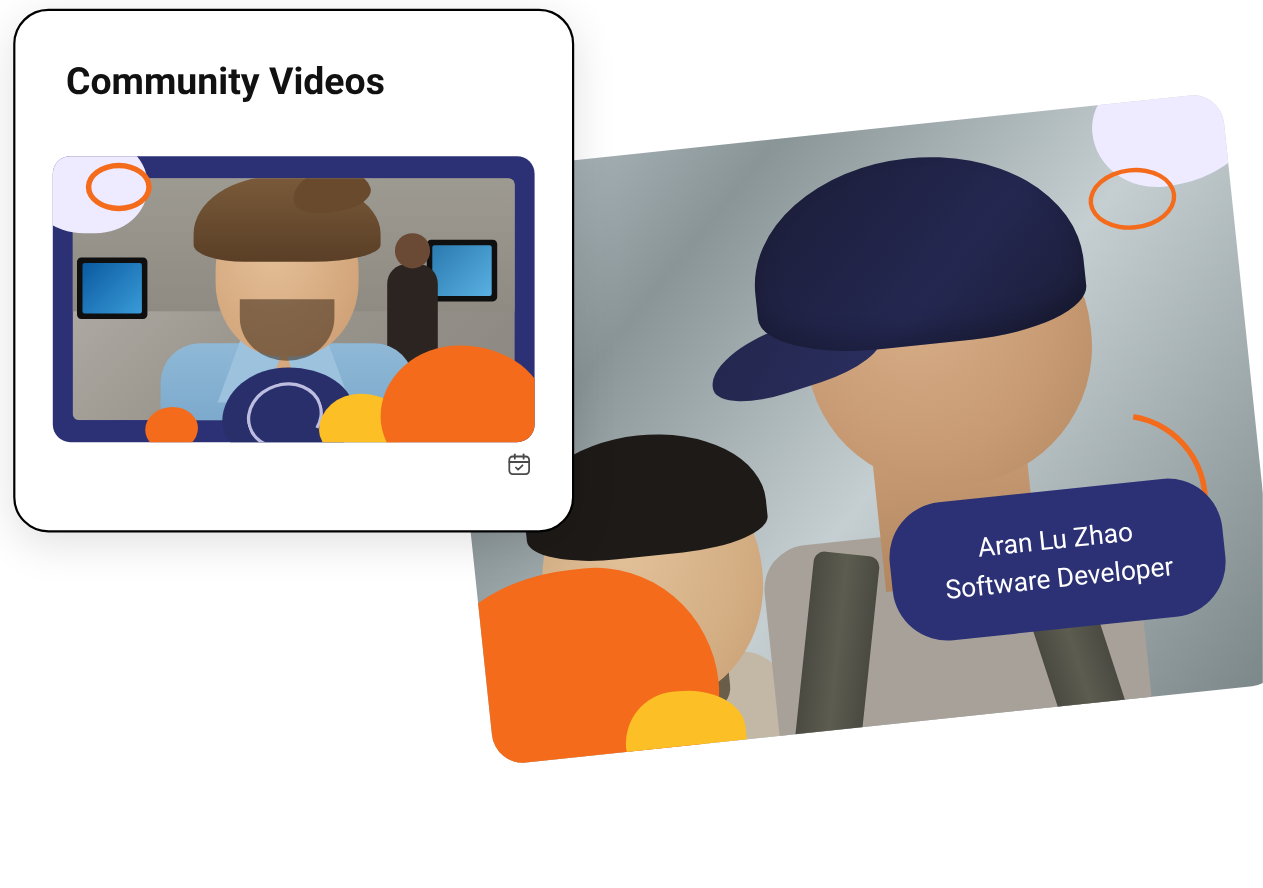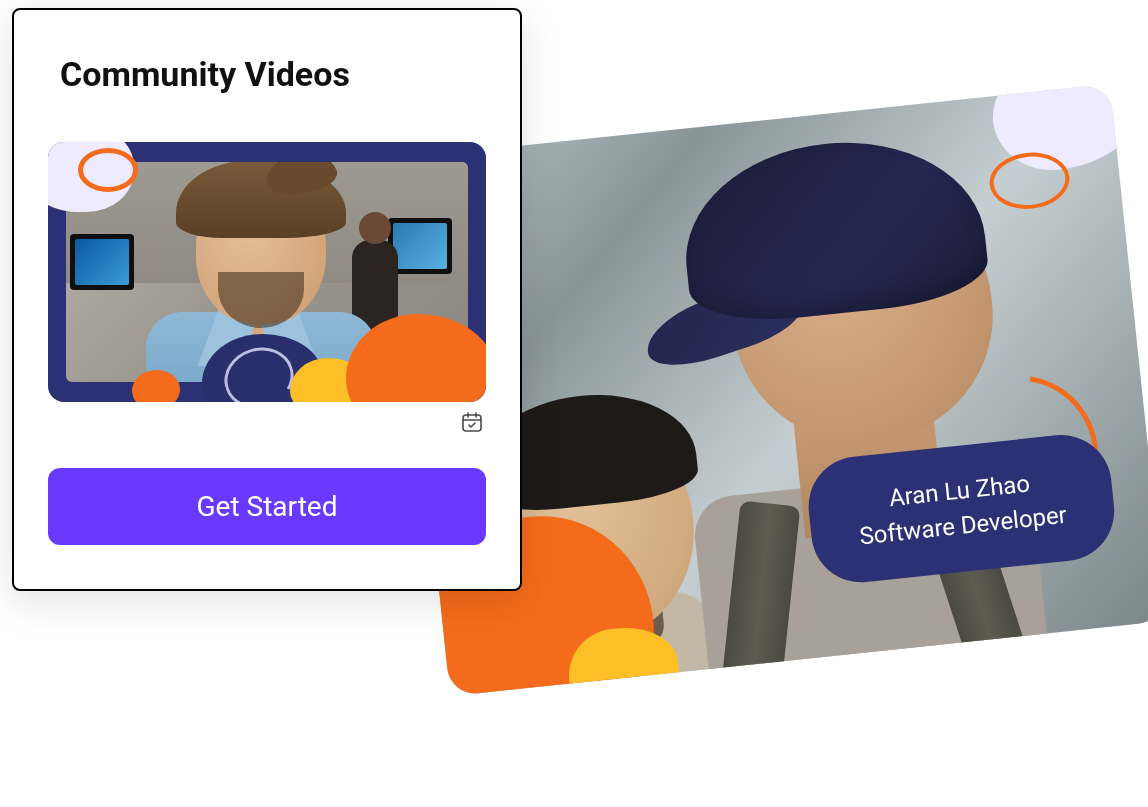--- a/index.html
+++ b/index.html
@@ -211,21 +211,21 @@
     }
 
     
     .community-card {
       position: absolute;
       left: 12px;
       top: 8px;
       width: 510px;
       background: #ffffff;
       border: 2px solid #000000;
-      border-radius: 8px;
+      border-radius: 32px;
       padding: 44px 34px 44px 34px;
       box-shadow: 0 10px 40px rgba(0,0,0,0.12);
       z-index: 10;
     }
 
     .card-title {
       font-size: 34px;
       font-weight: 700;
       color: #111;
       margin-bottom: 48px;
@@ -512,14 +512,13 @@
       <svg width="24" height="24" viewBox="0 0 24 24" fill="none" stroke="currentColor" stroke-width="1.6" stroke-linecap="round" stroke-linejoin="round">
         <rect x="3" y="5" width="18" height="16" rx="3"></rect>
         <path d="M3 10 h18"></path>
         <path d="M8 3 v4"></path>
         <path d="M16 3 v4"></path>
         <path d="M9 15 l2 2 l4 -4"></path>
       </svg>
     </span>
   </div>
 
-  <button class="cta-button">Get Started</button>
 </div>
 
 </body></html>

